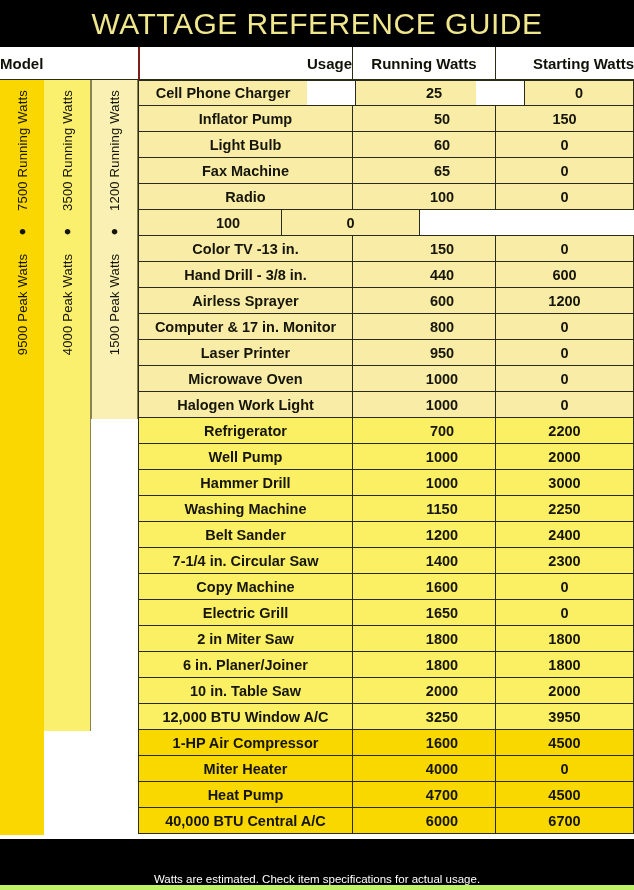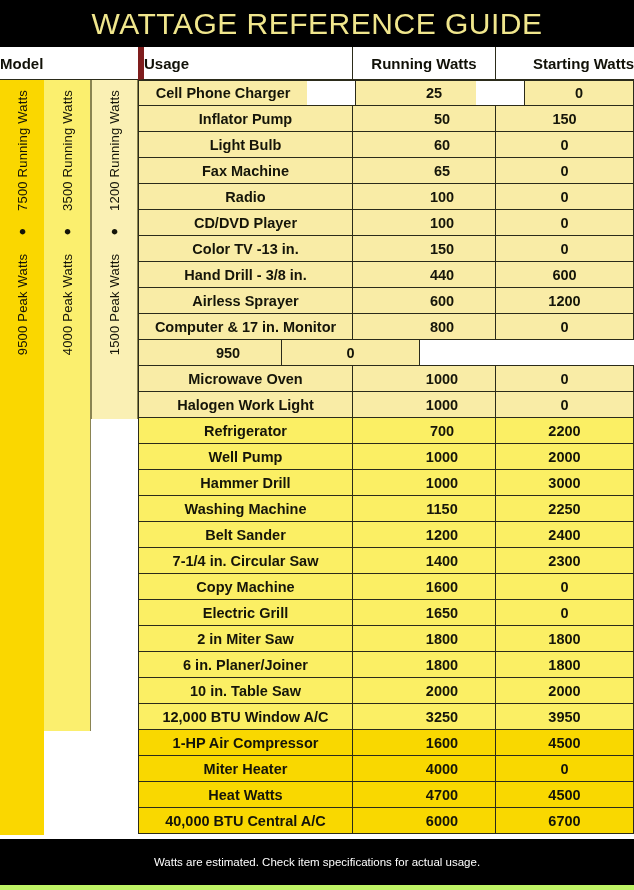--- a/index.html
+++ b/index.html
@@ -59,24 +59,24 @@
     align-items: center;
     justify-content: flex-start;
     background: #ffffff;
     box-sizing: border-box;
     border-bottom: 1px solid #2b2b1a;
   }
   .head-usage {
     width: 214px;
     display: flex;
     align-items: center;
-    justify-content: flex-start;
-    background: #ffffff;
-    box-sizing: border-box;
-    border-left: 6px solid #7f1d1d;
+    justify-content: flex-end;
+    background: #ffffff;
+    box-sizing: border-box;
+    border-left: 2px solid #7f1d1d;
     border-bottom: 1px solid #2b2b1a;
   }
   .head-run {
     width: 143px;
     display: flex;
     align-items: center;
     justify-content: center;
     background: #ffffff;
     box-sizing: border-box;
     border-left: 1px solid #2b2b1a;
@@ -177,21 +177,21 @@
   
   .tier-a .cell { background: #f9eca6; }
   .tier-b .cell { background: #fbef64; }
   .tier-c .cell { background: #f9d800; }
 
   
   .footnote-bar {
     height: 46px;
     background: #000000;
     display: flex;
-    align-items: center;
+    align-items: flex-end;
     justify-content: center;
     padding-top: 0;
     box-sizing: border-box;
   }
   .footnote-text {
     color: #ffffff;
     font-size: 11.5px;
     font-weight: normal;
     white-space: nowrap;
   }
@@ -268,21 +268,20 @@
             <div class="cell cell-usage">Fax Machine</div>
             <div class="cell cell-run">65</div>
             <div class="cell cell-start">0</div>
           </div>
           <div class="row tier-a">
             <div class="cell cell-usage">Radio</div>
             <div class="cell cell-run">100</div>
             <div class="cell cell-start">0</div>
           </div>
           <div class="row tier-a">
-            <div class="cell cell-usage">CD/DVD Player</div>
             <div class="cell cell-run">100</div>
             <div class="cell cell-start">0</div>
           </div>
           <div class="row tier-a">
             <div class="cell cell-usage">Color TV -13 in.</div>
             <div class="cell cell-run">150</div>
             <div class="cell cell-start">0</div>
           </div>
           <div class="row tier-a">
             <div class="cell cell-usage">Hand Drill - 3/8 in.</div>
@@ -293,20 +292,21 @@
             <div class="cell cell-usage">Airless Sprayer</div>
             <div class="cell cell-run">600</div>
             <div class="cell cell-start">1200</div>
           </div>
           <div class="row tier-a">
             <div class="cell cell-usage">Computer &amp; 17 in. Monitor</div>
             <div class="cell cell-run">800</div>
             <div class="cell cell-start">0</div>
           </div>
           <div class="row tier-a">
+            <div class="cell cell-usage">Laser Printer</div>
             <div class="cell cell-run">950</div>
             <div class="cell cell-start">0</div>
           </div>
           <div class="row tier-a">
             <div class="cell cell-usage">Microwave Oven</div>
             <div class="cell cell-run">1000</div>
             <div class="cell cell-start">0</div>
           </div>
           <div class="row tier-a">
             <div class="cell cell-usage">Halogen Work Light</div>
@@ -377,21 +377,21 @@
             <div class="cell cell-usage">1-HP Air Compressor</div>
             <div class="cell cell-run">1600</div>
             <div class="cell cell-start">4500</div>
           </div>
           <div class="row tier-c">
             <div class="cell cell-usage">Miter Heater</div>
             <div class="cell cell-run">4000</div>
             <div class="cell cell-start">0</div>
           </div>
           <div class="row tier-c">
-            <div class="cell cell-usage">Heat Watts</div>
+            <div class="cell cell-usage">Heat Pump</div>
             <div class="cell cell-run">4700</div>
             <div class="cell cell-start">4500</div>
           </div>
           <div class="row tier-c">
             <div class="cell cell-usage">40,000 BTU Central A/C</div>
             <div class="cell cell-run">6000</div>
             <div class="cell cell-start">6700</div>
           </div>
         </div>
 

